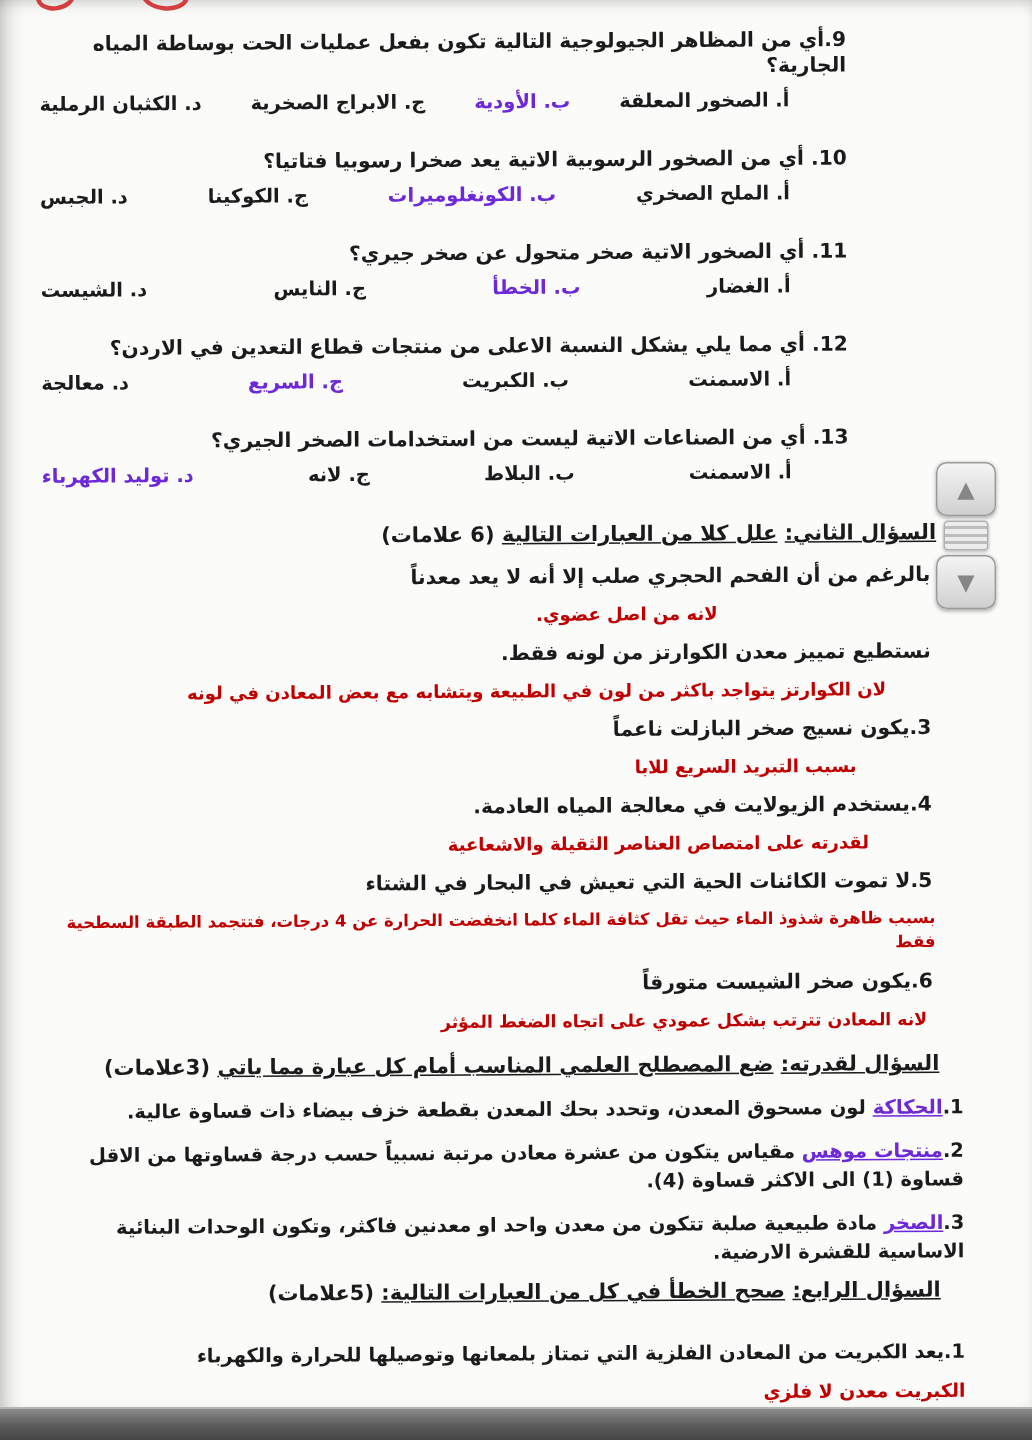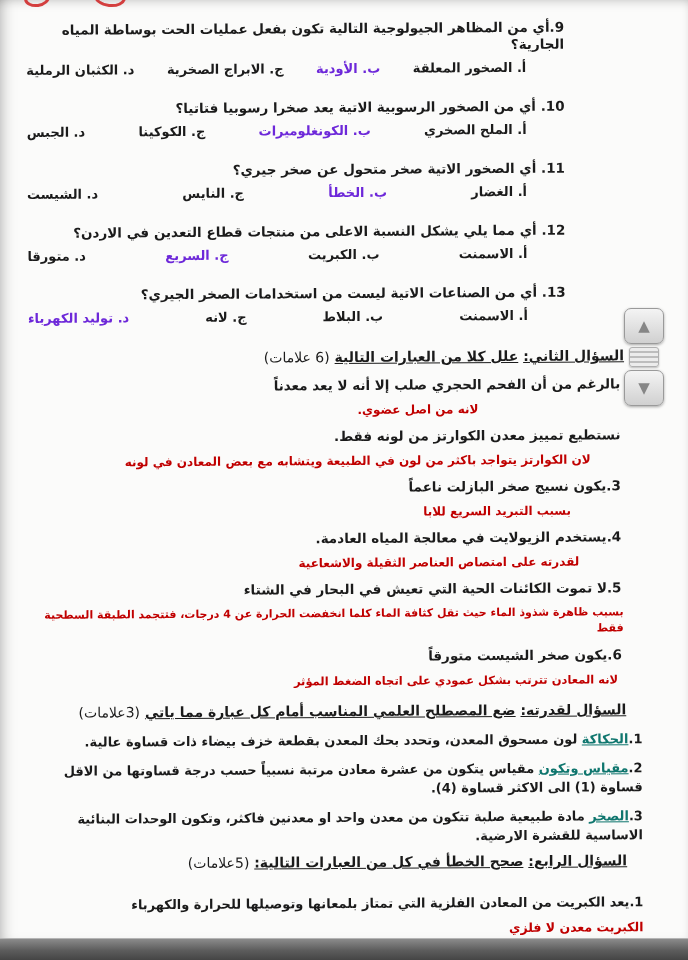--- a/index.html
+++ b/index.html
@@ -29,36 +29,36 @@
   .options {
     display:flex; justify-content:space-between;
     width:500px; margin:6px 136px 0 auto;
     font-size:13px; font-weight:600; line-height:17px; white-space:nowrap;
   }
   .red { color:#6d28d9; font-weight:700; }
 
   
   .heading { font-size:14px; font-weight:700; line-height:20px; padding-right:40px; margin-top:6px; }
   .heading .u { text-decoration:underline; }
-  .h-marks { font-weight:400; }
+  .h-marks { font-weight:700; }
 
   
   .stmt { font-size:13.5px; font-weight:600; line-height:18px; padding-right:44px; margin-top:9px; }
   .ans { color:#c00000; font-weight:700; font-size:12px; line-height:16px; margin-top:8px; text-align:right; }
   .a1 { padding-right:186px; }
   .a2 { padding-right:74px; }
   .a3 { padding-right:94px; }
   .a4 { padding-right:86px; }
   .a5 { padding-right:42px; font-size:11px; }
   .a6 { padding-right:48px; font-size:11.5px; }
 
   
   .s-item { font-size:13px; font-weight:600; line-height:19px; padding:0 24px 0 28px; margin-top:10px; }
   .s3-num { font-weight:700; }
-  .s3-term { color:#0f766e; font-weight:700; text-decoration:underline; }
+  .s3-term { color:#6d28d9; font-weight:700; text-decoration:underline; }
   .s4-item1 { margin-top:22px; }
   .s4-ans { padding-right:24px; font-size:12.5px; }
 
   
   .scroll-widget { position:absolute; top:308px; right:24px; z-index:9; display:flex; flex-direction:column; align-items:center; gap:3px; }
   .scroll-btn {
     width:40px; height:36px; border-radius:7px; border:1px solid #9a9a9a;
     background:linear-gradient(#f4f4f4,#d0d0d0);
     box-shadow:0 1px 3px rgba(0,0,0,.35);
     display:flex; align-items:center; justify-content:center;
@@ -117,21 +117,21 @@
           <span class="opt">د. الشيست</span>
         </div>
       </div>
 
       <div class="q">
         <div class="q-text">12. أي مما يلي يشكل النسبة الاعلى من منتجات قطاع التعدين في الاردن؟</div>
         <div class="options">
           <span class="opt">أ. الاسمنت</span>
           <span class="opt">ب. الكبريت</span>
           <span class="opt red">ج. السريع</span>
-          <span class="opt">د. متورقا</span>
+          <span class="opt">د. معالجة</span>
         </div>
       </div>
 
       <div class="q">
         <div class="q-text">13. أي من الصناعات الاتية ليست من استخدامات الصخر الجيري؟</div>
         <div class="options">
           <span class="opt">أ. الاسمنت</span>
           <span class="opt">ب. البلاط</span>
           <span class="opt">ج. لانه</span>
           <span class="opt red">د. توليد الكهرباء</span>
@@ -169,21 +169,21 @@
         <span class="u">ضع المصطلح العلمي المناسب أمام كل عبارة مما ياتي</span>
         <span class="h-marks">(3علامات)</span>
       </div>
 
       <div>
         <div class="s-item">
           <span class="s3-num">1.</span><span class="s3-term">الحكاكة</span>
           <span>لون مسحوق المعدن، وتحدد بحك المعدن بقطعة خزف بيضاء ذات قساوة عالية.</span>
         </div>
         <div class="s-item">
-          <span class="s3-num">2.</span><span class="s3-term">مقياس وتكون</span>
+          <span class="s3-num">2.</span><span class="s3-term">منتجات موهس</span>
           <span>مقياس يتكون من عشرة معادن مرتبة نسبياً حسب درجة قساوتها من الاقل قساوة (1) الى الاكثر قساوة (4).</span>
         </div>
         <div class="s-item">
           <span class="s3-num">3.</span><span class="s3-term">الصخر</span>
           <span>مادة طبيعية صلبة تتكون من معدن واحد او معدنين فاكثر، وتكون الوحدات البنائية الاساسية للقشرة الارضية.</span>
         </div>
       </div>
 
       <div class="heading">
         <span class="u">السؤال الرابع:</span>

